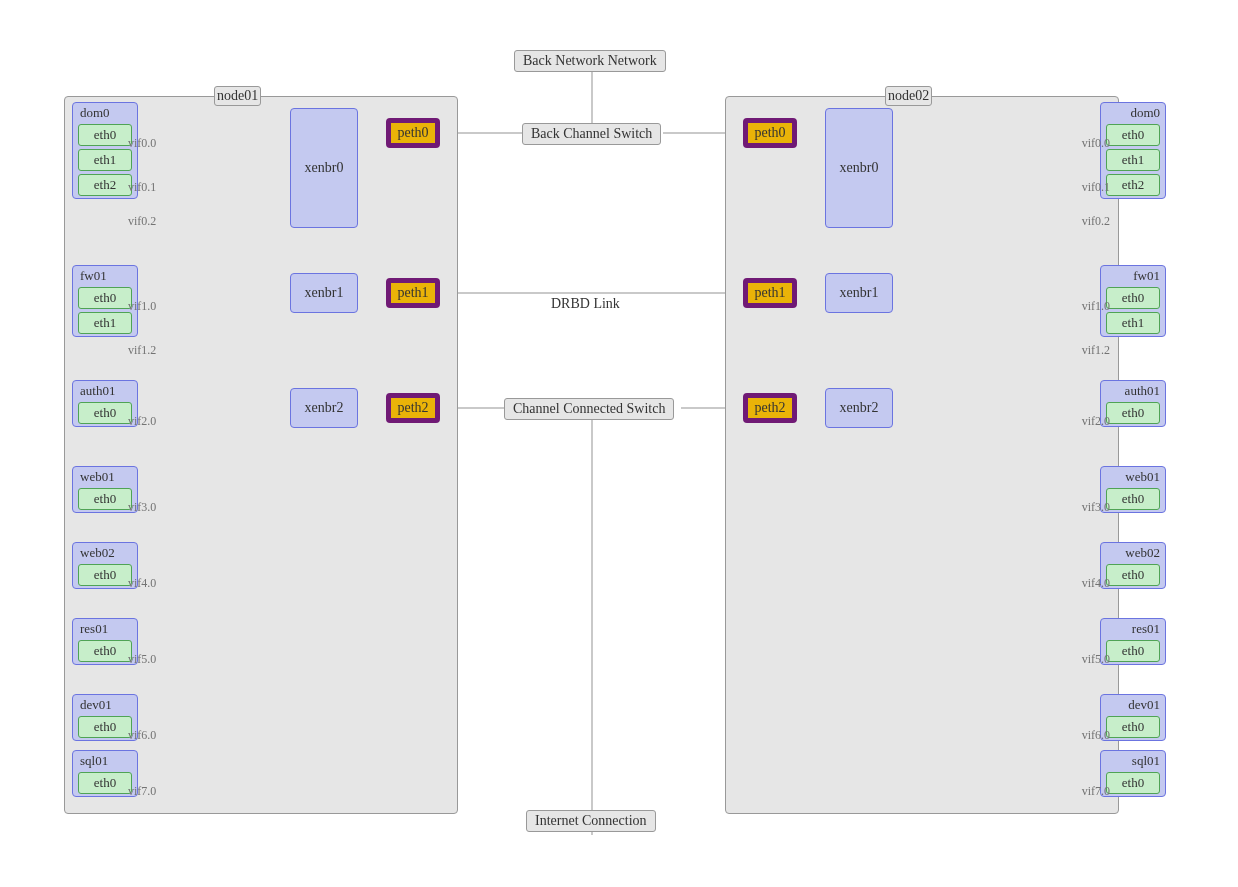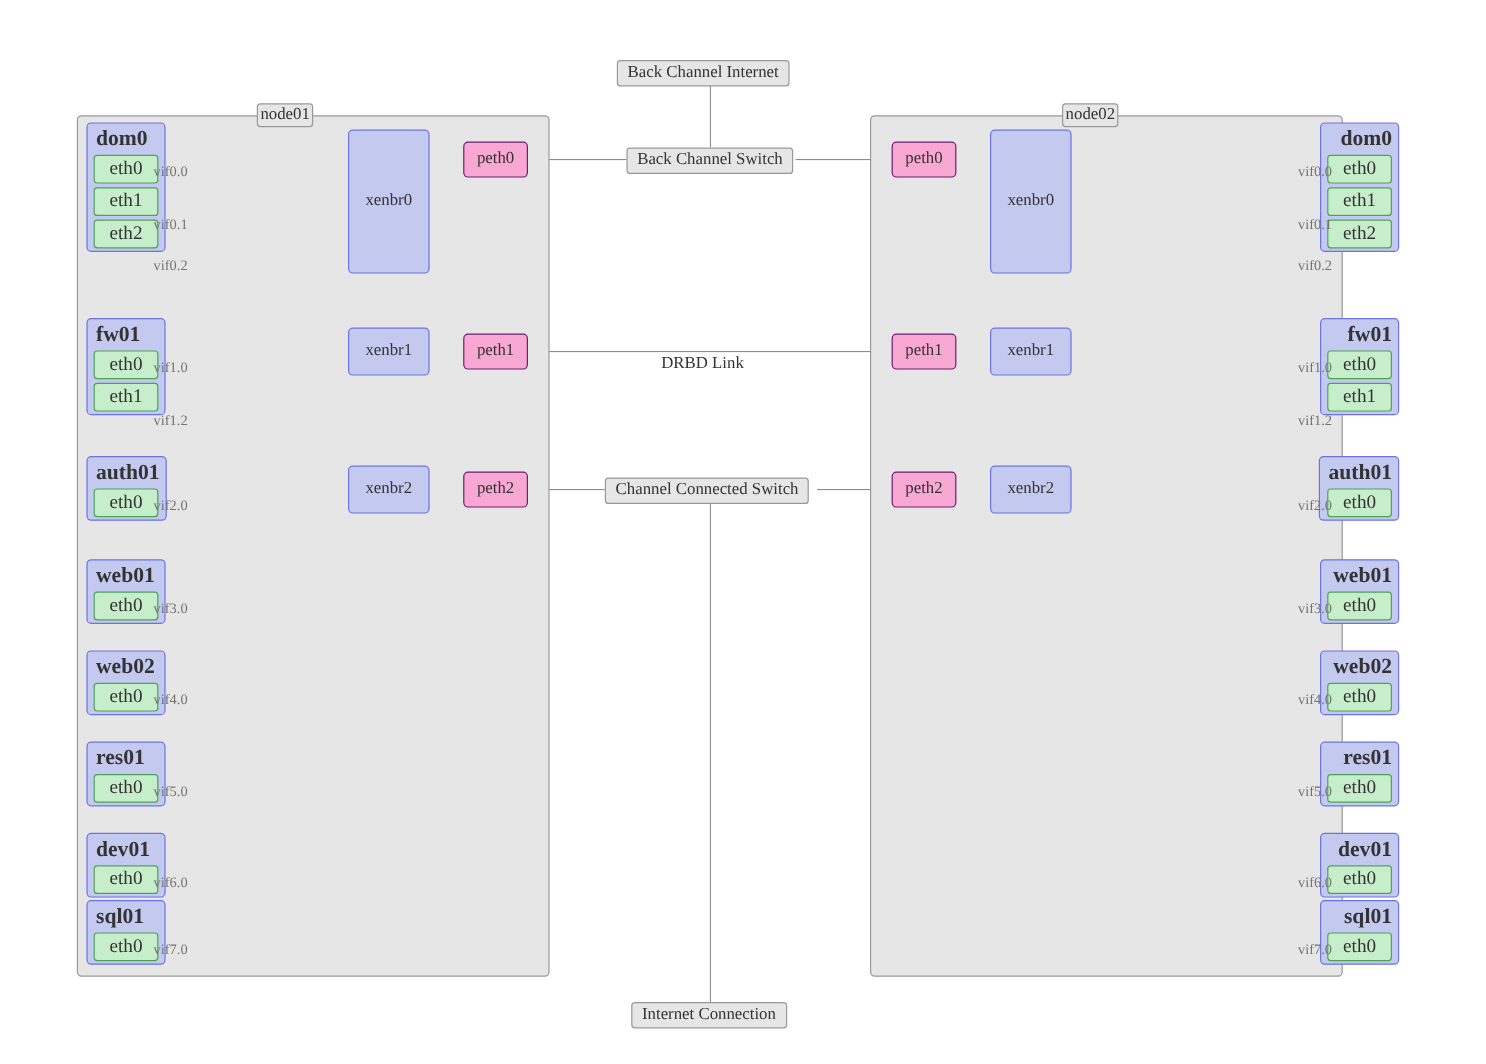--- a/index.html
+++ b/index.html
@@ -29,42 +29,42 @@
   .domain-box {
     background: #c4c9f0;
     border: 1px solid #6b74e0;
     border-radius: 4px;
     font-size: 13px;
     padding: 2px 5px;
     display: flex;
     flex-direction: column;
     gap: 3px;
   }
-  .domain-box .title { font-size: 18px; padding-left: 2px; font-weight: bold; }
+  .domain-box .title { font-size: 13px; padding-left: 2px; }
   .nic {
     background: #c7eeca;
     border: 1px solid #4fa355;
     border-radius: 3px;
-    font-size: 16px;
+    font-size: 13px;
     padding: 2px 6px;
     width: 40px;
     text-align: center;
   }
   .xenbr {
     background: #c4c9f0;
     border: 1px solid #6b74e0;
     border-radius: 4px;
     display: flex;
     align-items: center;
     justify-content: center;
     font-size: 14px;
   }
   .peth {
-    background: #f9a8d4;
-    border: 1px solid #701a75;
+    background: #eab308;
+    border: 5px solid #701a75;
     border-radius: 4px;
     display: flex;
     align-items: center;
     justify-content: center;
     font-size: 14px;
   }
   .center-box {
     background: #e6e6e6;
     border: 1px solid #999;
     border-radius: 3px;
@@ -260,17 +260,17 @@
 <div class="abs vif-label" style="right:128px; top:784px;">vif7.0</div>
 
 <div class="abs xenbr" style="left:825px; top:108px; width:68px; height:120px;">xenbr0</div>
 <div class="abs xenbr" style="left:825px; top:273px; width:68px; height:40px;">xenbr1</div>
 <div class="abs xenbr" style="left:825px; top:388px; width:68px; height:40px;">xenbr2</div>
 
 <div class="abs peth" style="left:743px; top:118px; width:54px; height:30px;">peth0</div>
 <div class="abs peth" style="left:743px; top:278px; width:54px; height:30px;">peth1</div>
 <div class="abs peth" style="left:743px; top:393px; width:54px; height:30px;">peth2</div>
 
-<div class="abs center-box" style="left:514px; top:50px;">Back Channel Internet</div>
+<div class="abs center-box" style="left:514px; top:50px;">Back Network Network</div>
 <div class="abs center-box" style="left:522px; top:123px;">Back Channel Switch</div>
 <div class="abs" style="left:551px; top:296px; font-size:14px;">DRBD Link</div>
 <div class="abs center-box" style="left:504px; top:398px;">Channel Connected Switch</div>
-<div class="abs center-box" style="left:526px; top:835px;">Internet Connection</div>
+<div class="abs center-box" style="left:526px; top:810px;">Internet Connection</div>
 
 </body></html>

